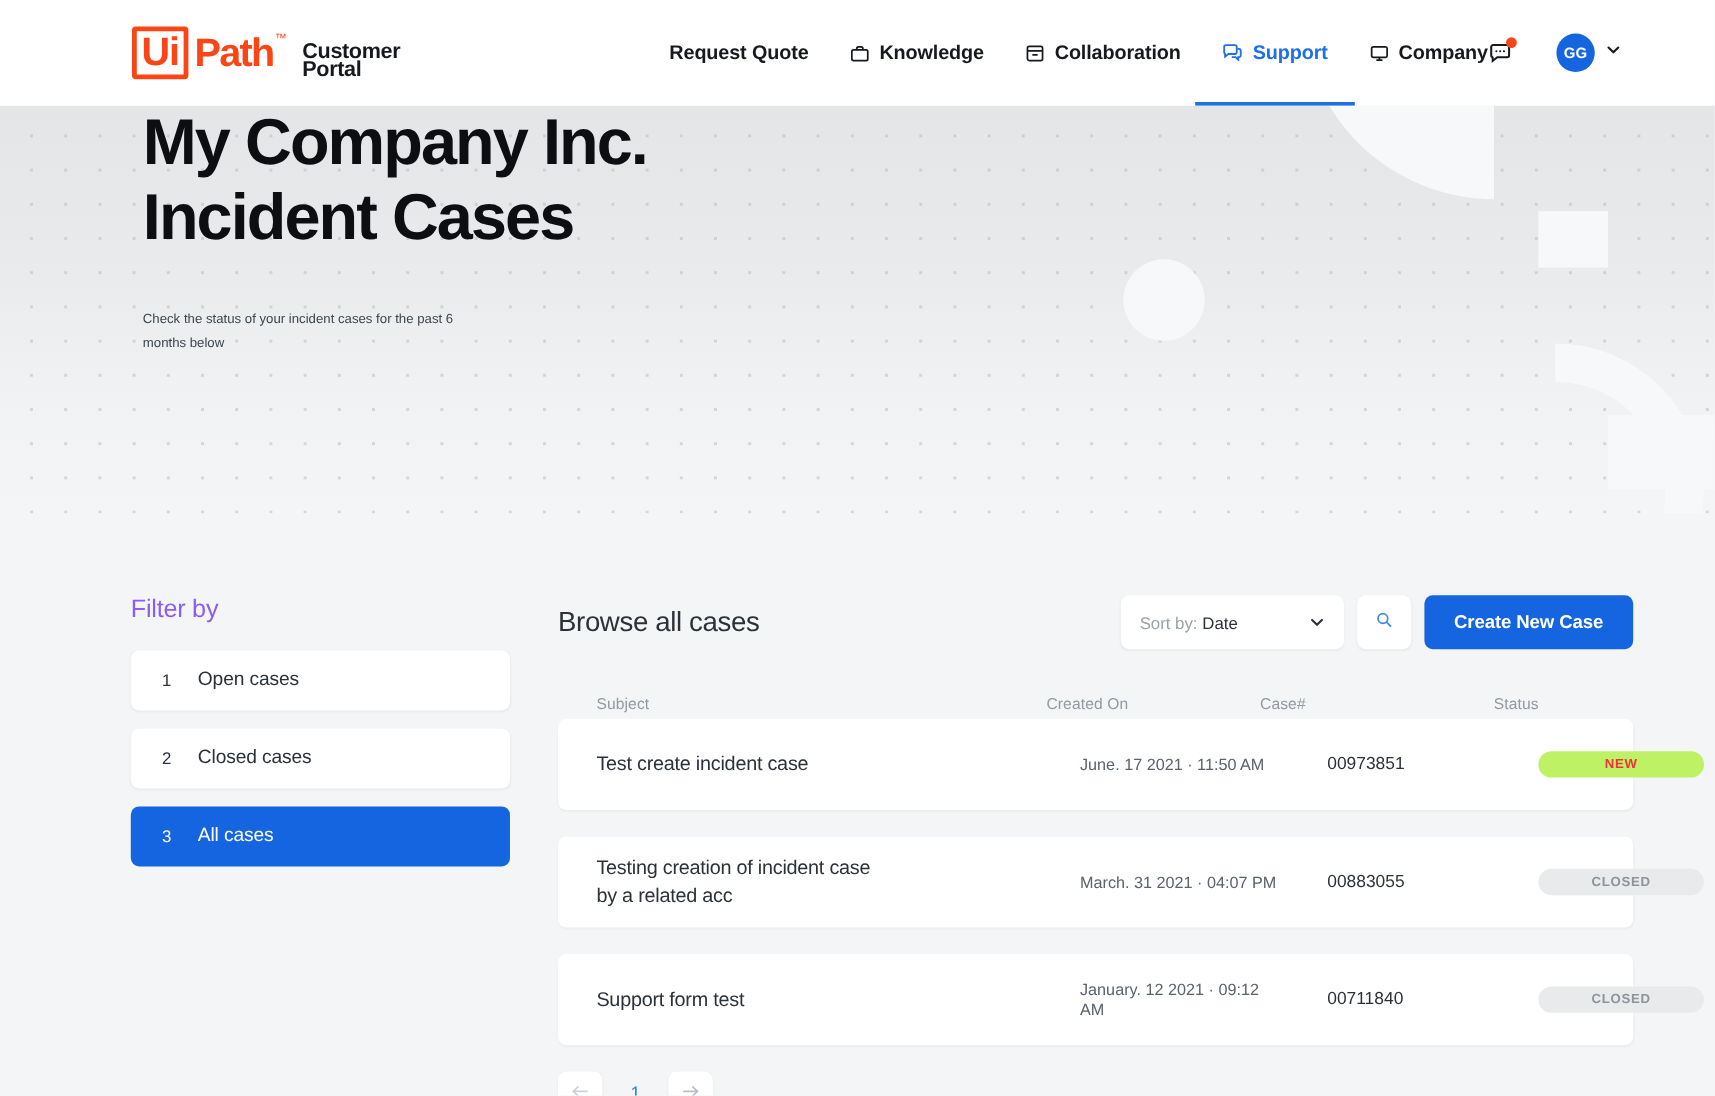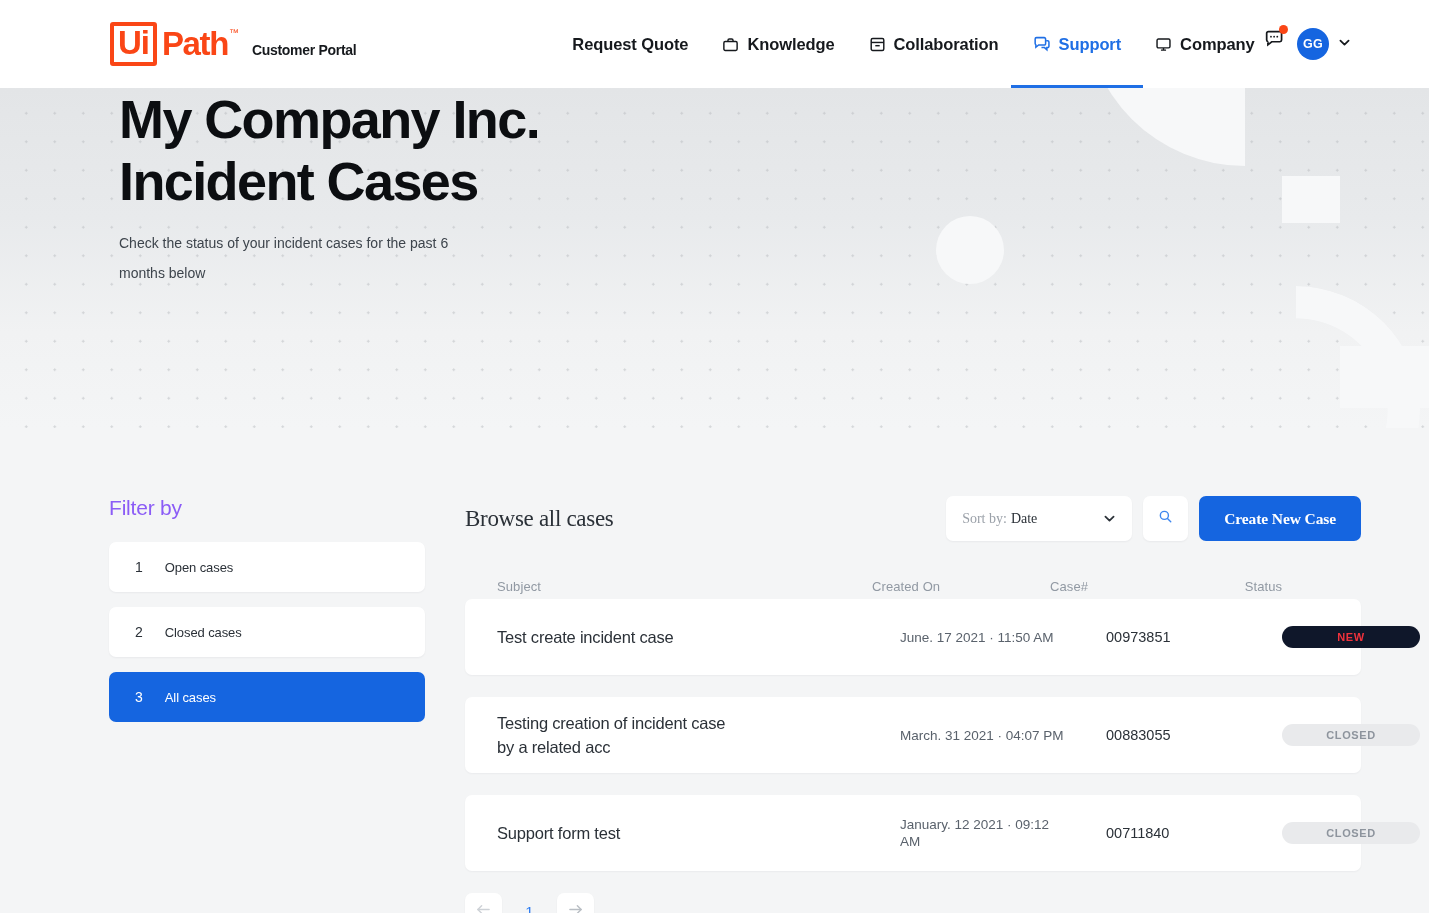--- a/index.html
+++ b/index.html
@@ -62,21 +62,21 @@
   }
   .logo-tm {
     font-size: 10px;
     color: #fa4616;
     line-height: 1;
     margin-top: 6px;
     margin-left: 1px;
   }
   .logo-sub {
     font-weight: bold;
-    font-size: 14px;
+    font-size: 18px;
     line-height: 15px;
     color: #16191d;
     letter-spacing: -0.3px;
     margin-left: 4px;
     margin-top: 12px;
   }
 
   .navlinks {
     display: flex;
     align-items: center;
@@ -102,22 +102,22 @@
     content: "";
     position: absolute;
     left: -22px; right: -22px; bottom: 0;
     height: 3px;
     background: #1f6fe5;
   }
   .navlink svg { display: block; }
 
   .nav-right {
     display: flex;
-    align-items: flex-start;
-    gap: 12px;
+    align-items: flex-end;
+    gap: 36px;
     margin-left: auto;
     margin-right: 78px;
   }
   .bell-wrap { position: relative; cursor: pointer; display:flex; }
   .bell-dot {
     position: absolute;
     top: -3px; right: -3px;
     width: 9px; height: 9px;
     border-radius: 50%;
     background: #fa4616;
@@ -162,23 +162,23 @@
   }
   .hero-title {
     font-size: 54px;
     font-weight: bold;
     line-height: 62px;
     letter-spacing: -1.6px;
     color: #0c0e11;
     white-space: pre-line;
   }
   .hero-sub {
-    margin-top: 16px;
-    font-size: 14px;
-    line-height: 30px;
+    margin-top: 44px;
+    font-size: 11px;
+    line-height: 20px;
     color: #3d444c;
     max-width: 480px;
     white-space: pre-line;
   }
 
   
   .main {
     position: relative;
     z-index: 5;
     display: flex;
@@ -201,32 +201,31 @@
     border-radius: 7px;
     display: flex;
     align-items: center;
     padding-left: 26px;
     gap: 22px;
     margin-bottom: 15px;
     cursor: pointer;
     box-shadow: 0 1px 2px rgba(20,25,35,.05);
   }
   .filter-item .num { font-size: 14px; color: #2b3138; }
-  .filter-item .lbl { font-size: 13px; color: #2b3138; letter-spacing: -0.1px; }
+  .filter-item .lbl { font-size: 16px; color: #2b3138; letter-spacing: -0.1px; }
   .filter-item.active { background: #1565e0; box-shadow: none; }
   .filter-item.active .num,
   .filter-item.active .lbl { color: #ffffff; }
 
   
   .content { flex: 1; margin-left: 40px; min-width: 0; }
   .content-head {
     display: flex;
     align-items: center;
     margin-bottom: 32px;
-    font-family: Liberation Serif, serif;
   }
   .content-title {
     font-size: 23px;
     color: #2b3138;
     letter-spacing: -0.3px;
   }
   .head-actions {
     margin-left: auto;
     display: flex;
     align-items: center;
@@ -324,21 +323,21 @@
     min-width: 138px;
     height: 22px;
     border-radius: 11px;
     display: flex;
     align-items: center;
     justify-content: center;
     font-size: 11px;
     font-weight: bold;
     letter-spacing: 0.6px;
   }
-  .badge.new    { background: #0f172a; color: #f0323c; }
+  .badge.new    { background: #bef264; color: #f0323c; }
   .badge.closed { background: #e9eaec; color: #8d949d; }
 
   
   .pagination {
     display: flex;
     align-items: center;
     gap: 9px;
     margin-top: 4px;
   }
   .page-btn {

